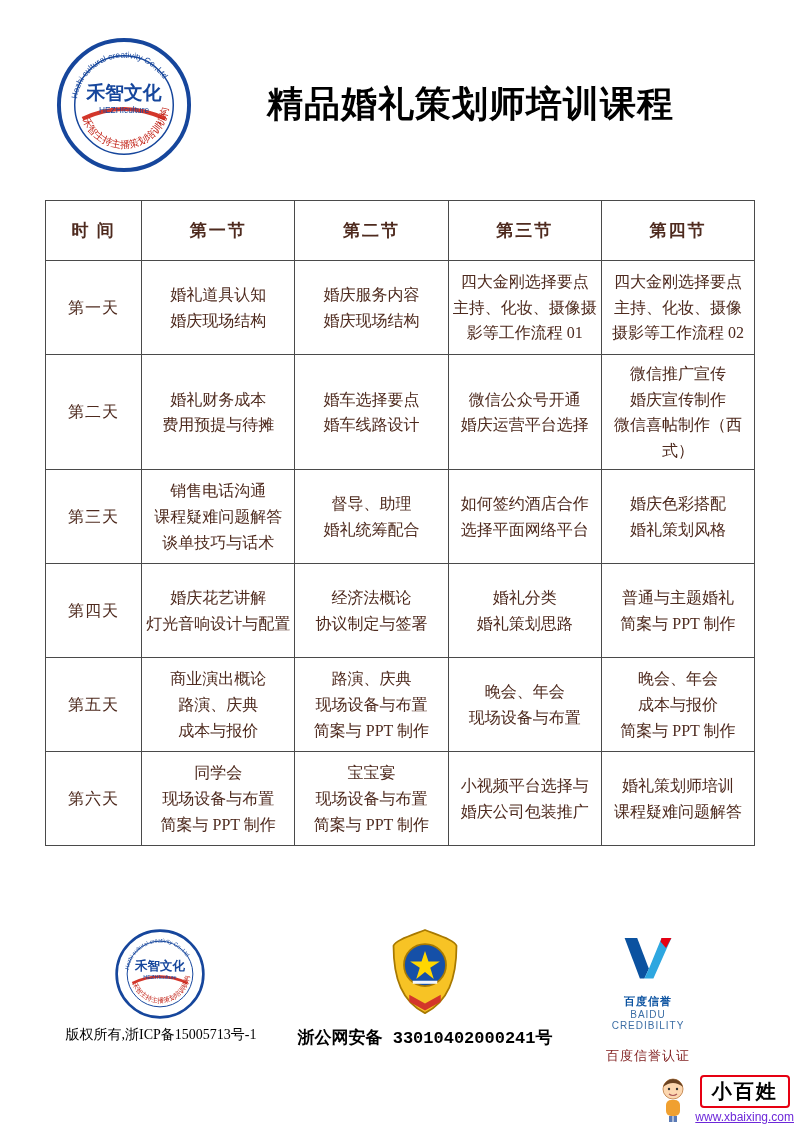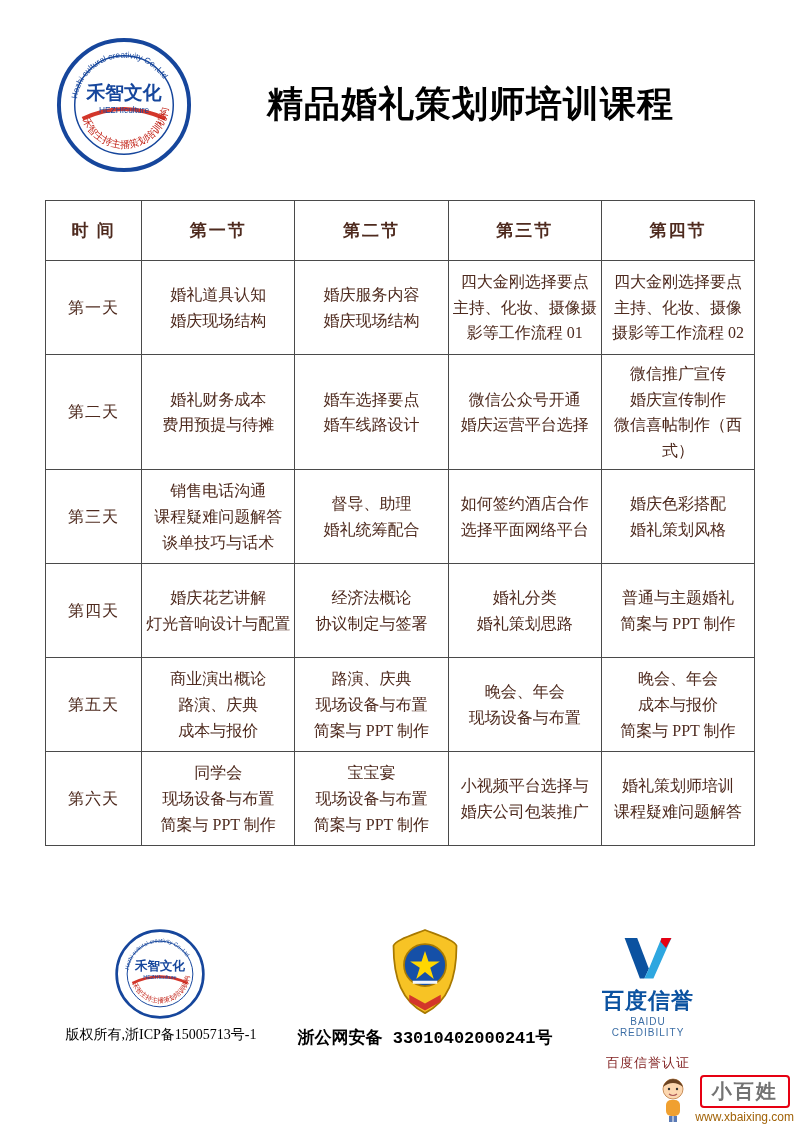--- a/index.html
+++ b/index.html
@@ -38,35 +38,35 @@
   .copyright {
     position: absolute; left: 50px; top: 1026px; width: 222px; text-align: center;
     font-size: 14px; color: #000000;
   }
   .police-badge { position: absolute; left: 390px; top: 926px; width: 70px; height: 92px; }
   .police-number {
     position: absolute; left: 285px; top: 1026px; width: 280px; text-align: center;
     font-size: 17px; font-weight: bold; color: #000; font-family: Liberation Mono, monospace;
   }
   .baidu-block { position: absolute; left: 592px; top: 934px; width: 112px; text-align: center; }
-  .baidu-name { font-size: 22px; font-weight: bold; color: #0b52a0; margin-top: 2px; letter-spacing: 1px; }
+  .baidu-name { font-size: 11px; font-weight: bold; color: #0b52a0; margin-top: 10px; letter-spacing: 1px; }
   .baidu-en { font-size: 10px; color: #3c6ea5; letter-spacing: 1px; font-family: "Liberation Sans", sans-serif; }
   .baidu-cert { font-size: 13px; font-weight: normal; color: #7f1d1d; margin-top: 16px; letter-spacing: 1px; }
 
   
   .watermark {
     position: absolute; right: 6px; bottom: 4px;
     display: flex; align-items: center; gap: 5px;
   }
   .wm-col { display: flex; flex-direction: column; align-items: center; }
   .wm-box {
     border: 2px solid #e60012; border-radius: 4px; padding: 1px 10px;
-    color: #737373; font-size: 20px; font-weight: bold; letter-spacing: 2px;
-  }
-  .wm-url { color: #a16207; font-size: 12px; margin-top: 2px; font-family: "Liberation Sans", sans-serif; }
+    color: #000000; font-size: 20px; font-weight: bold; letter-spacing: 2px;
+  }
+  .wm-url { color: #6d28d9; font-size: 12px; margin-top: 2px; font-family: "Liberation Sans", sans-serif; text-decoration: underline; }
 </style>
 </head>
 <body>
 
 <div class="page">
 
   <svg class="header-logo" viewBox="0 0 140 140">
     <circle cx="70" cy="70" r="66" fill="#ffffff" stroke="#16469c" stroke-width="4"></circle>
     <circle cx="70" cy="70" r="50" fill="none" stroke="#16469c" stroke-width="1.5"></circle>
     <defs>

